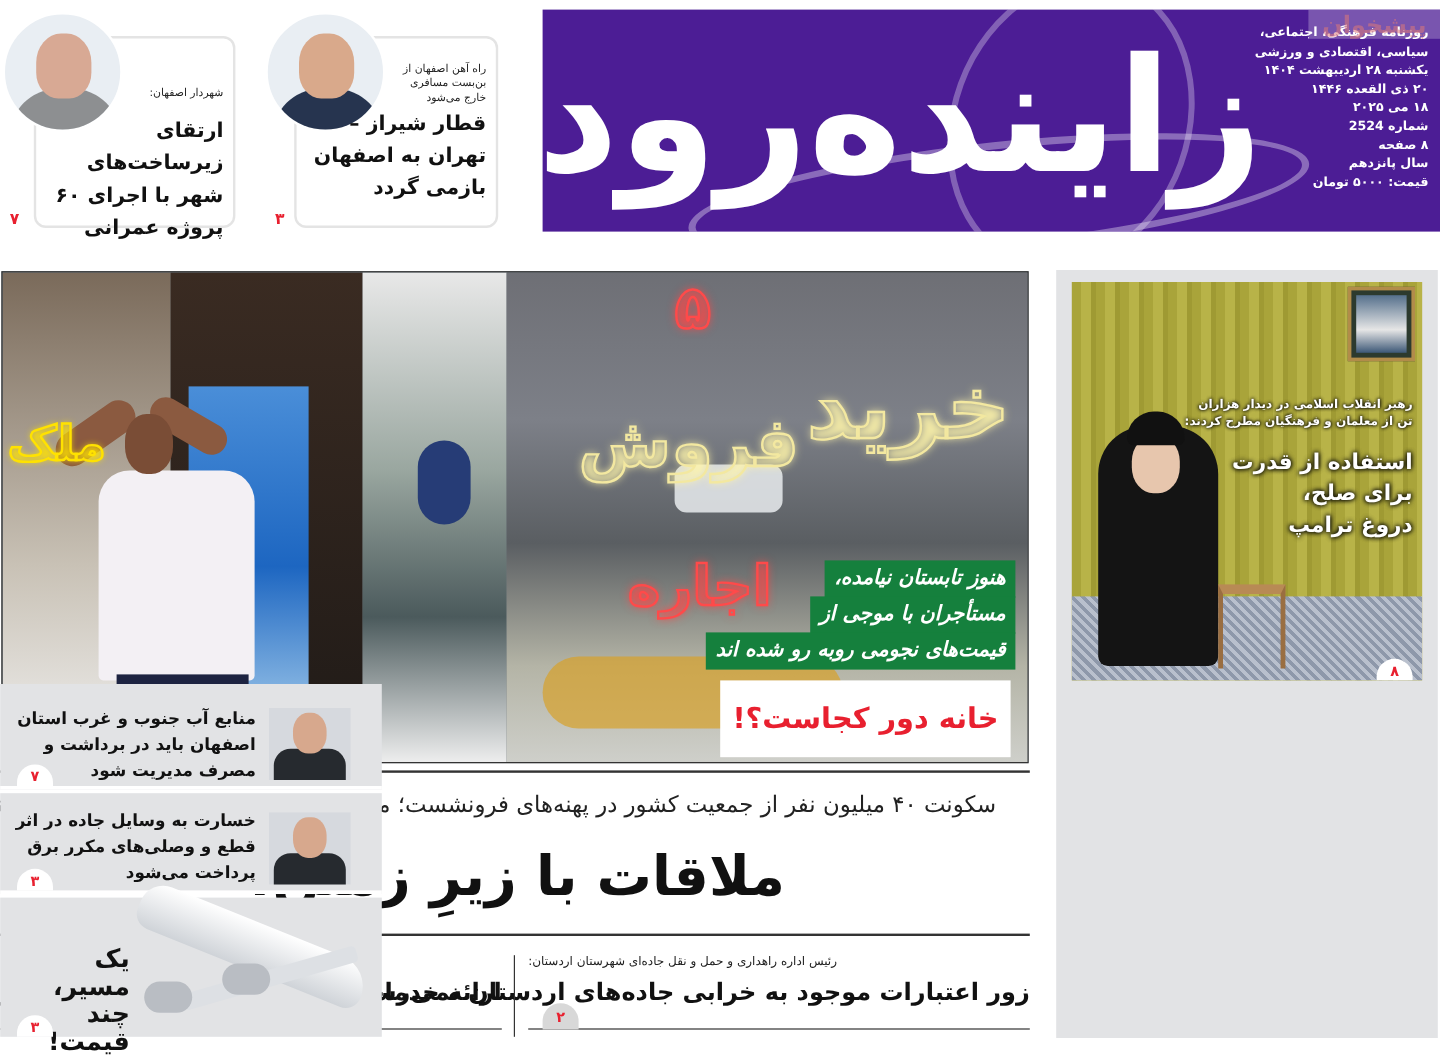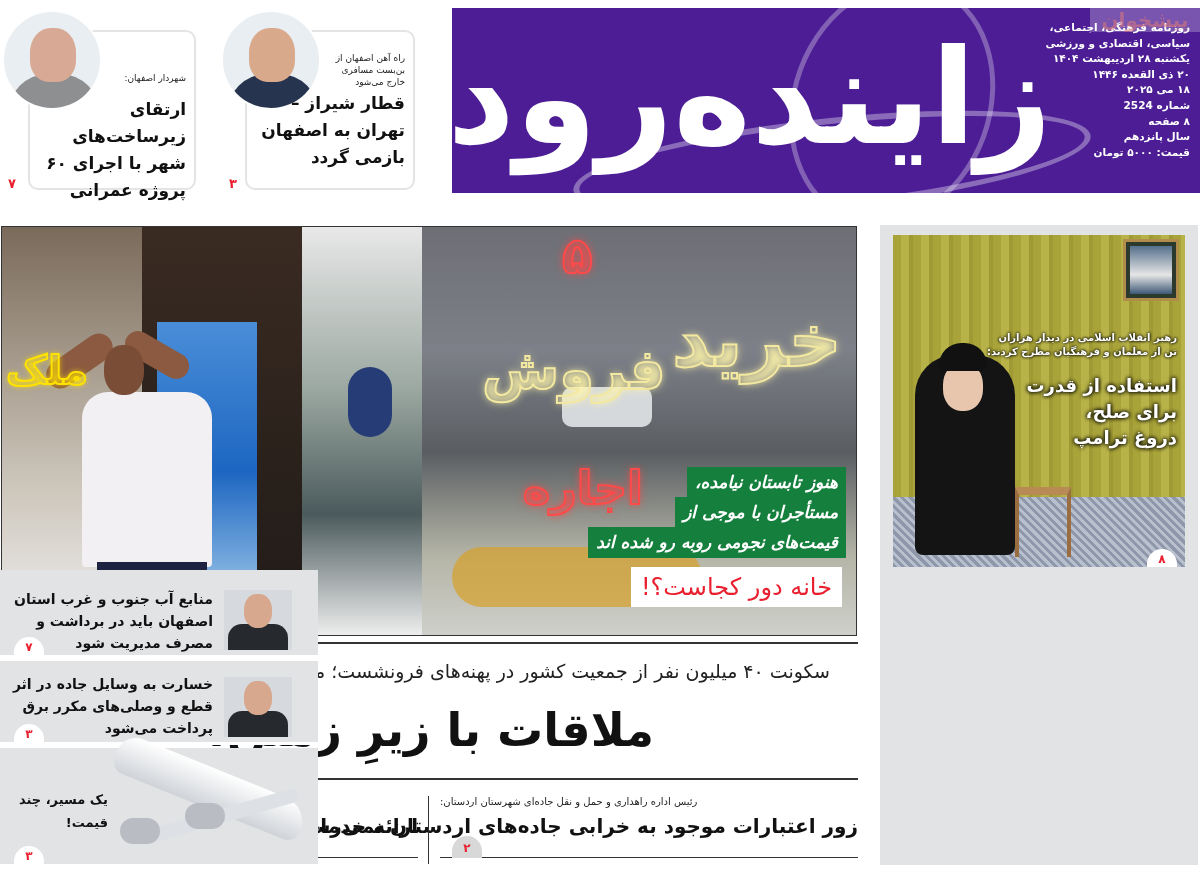--- a/index.html
+++ b/index.html
@@ -86,21 +86,21 @@
 
     .red-strip {
       position: absolute; right: 10px; background: #15803d; color: #fff; font-weight: bold;
       font-size: 17px; line-height: 27px; padding: 2px 8px; white-space: nowrap; font-style: italic;
     }
     .strip-1 { top: 240px; }
     .strip-2 { top: 270px; }
     .strip-3 { top: 300px; }
     .photo-headline {
       position: absolute; right: 14px; top: 340px; background: #ffffff; color: #e8202f;
-      font-weight: normal; font-size: 24px; line-height: 40px; padding: 0 10px; white-space: nowrap;
+      font-weight: bold; font-size: 24px; line-height: 40px; padding: 12px 10px; white-space: nowrap;
     }
     .page-badge {
       position: absolute; width: 30px; height: 22px; border-radius: 15px 15px 0 0;
       background: rgba(255,255,255,0.65); color: #e8202f; font-size: 12px; font-weight: bold;
       text-align: center; line-height: 24px;
     }
 
     
     .rule-top { position: absolute; left: 0; top: 642px; width: 858px; height: 2px; background: #333; }
     .lead-kicker {
@@ -142,21 +142,21 @@
     .rc-item .title { position: absolute; right: 105px; width: 210px; font-size: 14px; font-weight: bold; color: #111; text-align: right; line-height: 22px; }
     .rc-item .thumb { position: absolute; right: 26px; bottom: 8px; width: 68px; height: 60px; background: #d6d9de; overflow: hidden; }
     .thumb .tface { position: absolute; left: 20px; top: 4px; width: 28px; height: 34px; background: #d7a88d; border-radius: 45%; }
     .thumb .tbody { position: absolute; left: 4px; top: 34px; width: 60px; height: 30px; background: #262a2f; border-radius: 14px 14px 0 0; }
     .rc-item .divider { position: absolute; left: 0; bottom: 0; width: 318px; height: 3px; background: #ffffff; }
     .rc-1 { top: 570px; height: 88px; }
     .rc-1 .title { top: 18px; }
     .rc-2 { top: 661px; height: 84px; }
     .rc-2 .title { top: 12px; }
     .rc-3 { top: 748px; height: 116px; }
-    .rc-3 .title { right: auto; left: 8px; top: 40px; width: 100px; font-size: 13px; line-height: 23px; text-align: right; }
+    .rc-3 .title { right: auto; left: 8px; top: 40px; width: 100px; font-size: 21px; line-height: 23px; text-align: right; }
     .plane-body { position: absolute; left: 110px; top: 20px; width: 200px; height: 40px; background: linear-gradient(180deg,#ffffff,#cfd3d8); border-radius: 30px 40px 20px 20px; transform: rotate(22deg); }
     .plane-wing { position: absolute; left: 150px; top: 60px; width: 150px; height: 14px; background: #dde0e4; transform: rotate(-16deg); border-radius: 4px; }
     .plane-engine { position: absolute; width: 40px; height: 26px; background: #b9bdc3; border-radius: 13px; }
     .rc-badge {
       position: absolute; width: 30px; height: 18px; border-radius: 15px 15px 0 0; background: #ffffff;
       color: #e8202f; font-size: 12px; font-weight: bold; text-align: center; line-height: 20px;
     }
   </style>
 </head>
 <body>

